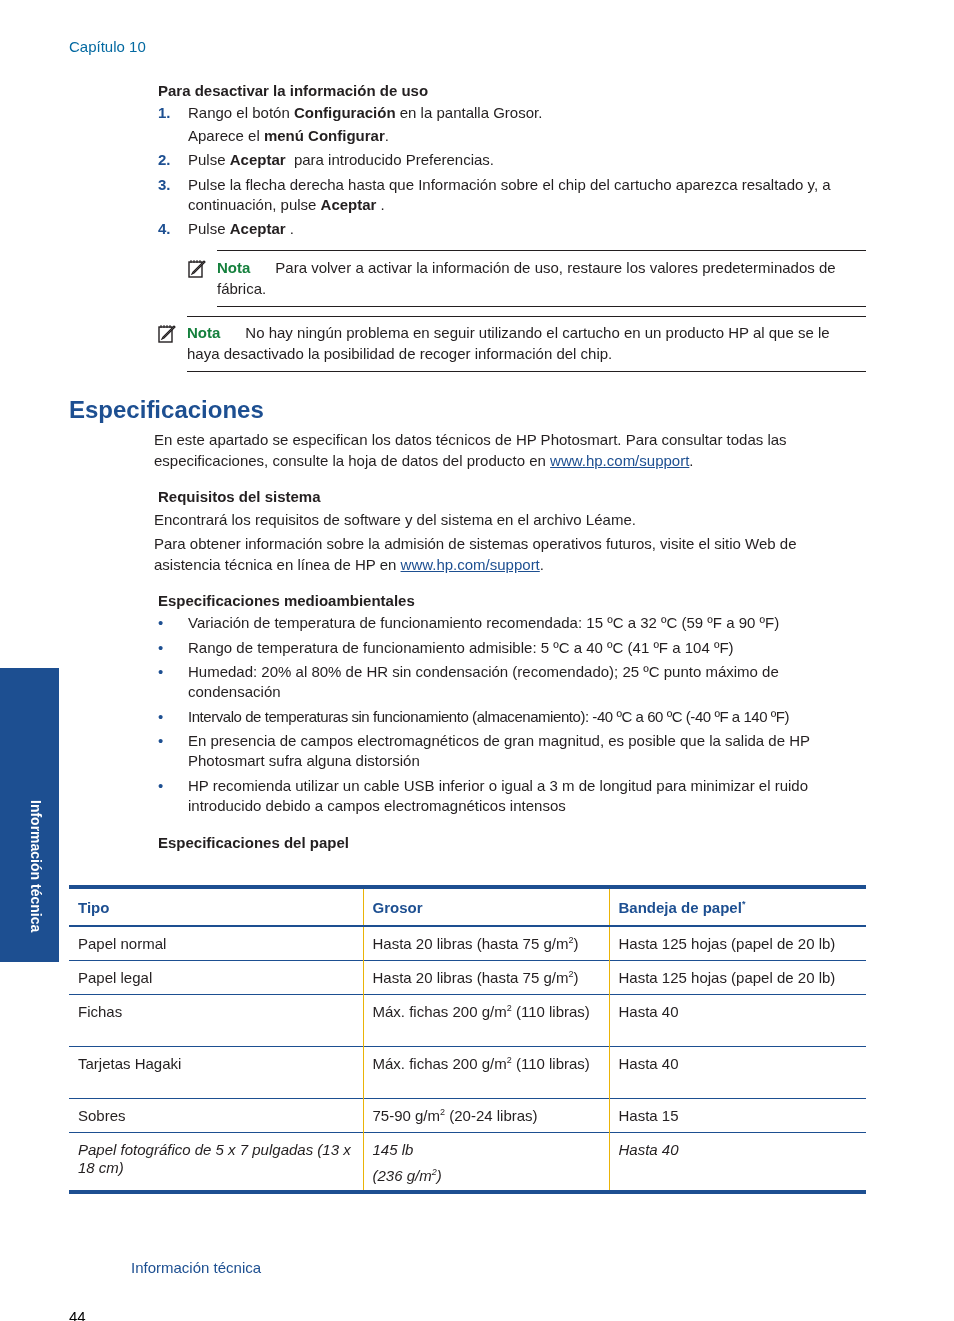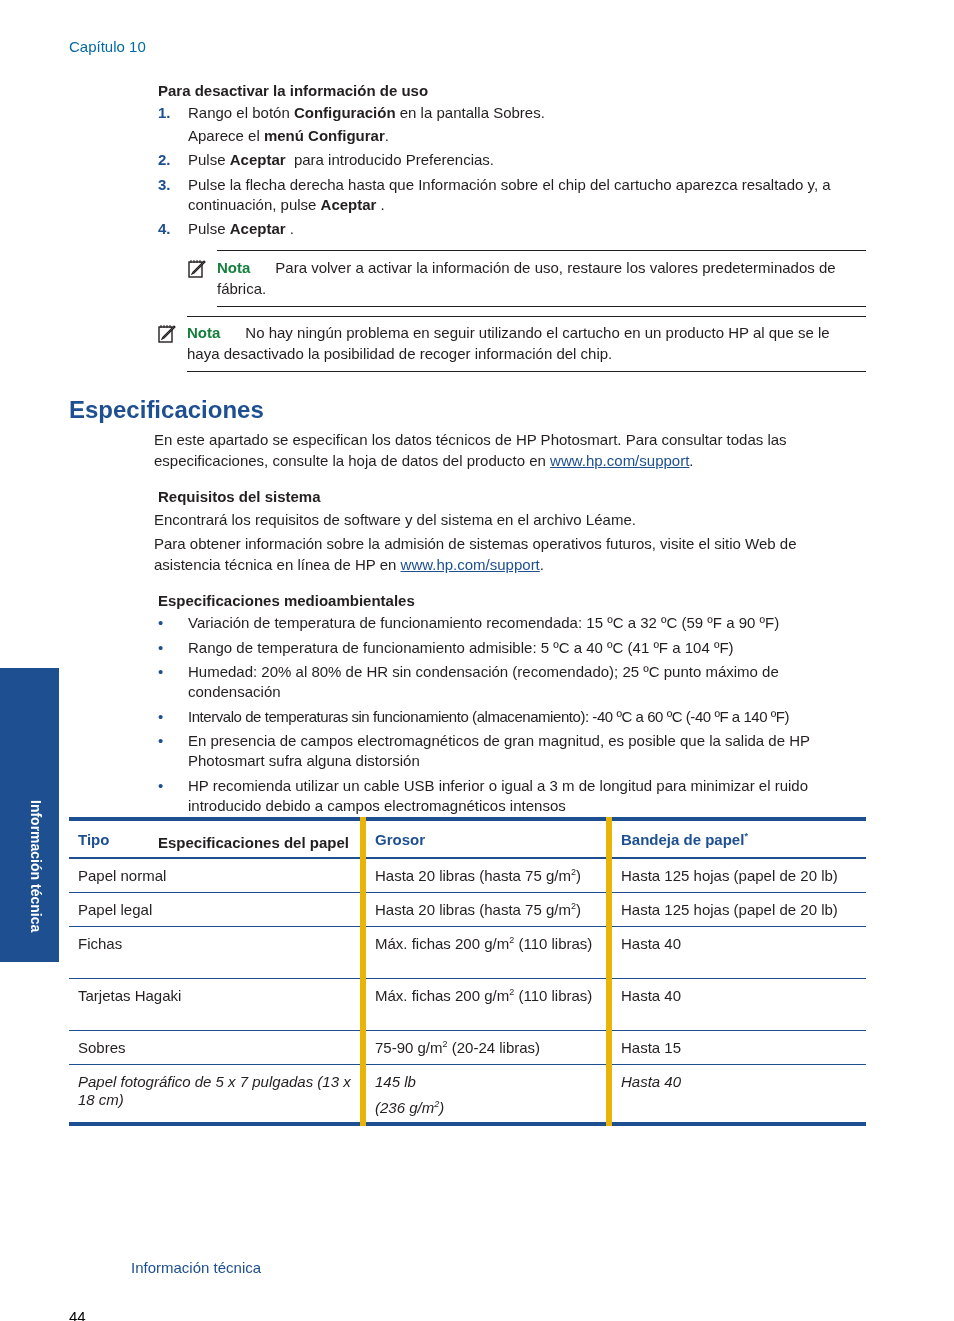--- a/index.html
+++ b/index.html
@@ -23,41 +23,41 @@
   .para a { color: #1d4f91; text-decoration: underline; }
   .sub { position: absolute; left: 158px; font-weight: bold; }
   .bullet { position: absolute; left: 158px; width: 710px; line-height: 20px; }
   .bullet .dot { position: absolute; left: 0; top: 0; color: #1d4f91; }
   .bullet .txt { margin-left: 30px; display: block; }
   .side-tab { left: 0; top: 668px; width: 59px; height: 294px; background: #1d4f91; }
   .side-tab span {
     position: absolute; left: 44px; top: 132px; transform-origin: 0 0; transform: rotate(90deg);
     color: #ffffff; font-weight: bold; font-size: 14px; white-space: nowrap;
   }
-  table.spec { position: absolute; left: 69px; top: 817px; width: 797px; border-collapse: collapse; }
+  table.spec { position: absolute; left: 69px; top: 885px; width: 797px; border-collapse: collapse; }
   table.spec th, table.spec td { text-align: left; vertical-align: top; padding: 8px 9px 0 9px; font-size: 15px; line-height: 18px; }
   table.spec thead tr { border-top: 4px solid #1d4f91; border-bottom: 2px solid #1d4f91; }
   table.spec th { color: #1d4f91; font-weight: bold; height: 26px; padding-top: 10px; }
   table.spec td { border-top: 1px solid #1d4f91; }
-  table.spec th + th, table.spec td + td { border-left: 6px solid #eab308; }
+  table.spec th + th, table.spec td + td { border-left: 1px solid #eab308; }
   table.spec tbody tr:last-child { border-bottom: 4px solid #1d4f91; font-style: italic; }
   sup { font-size: 9px; line-height: 0; }
   .footer-num { left: 69px; top: 1308px; color: #000000; }
   .footer-txt { left: 131px; top: 1259px; color: #1d4f91; }
 </style>
 </head>
 <body>
 
 <div class="abs chapter">Capítulo 10</div>
 
 <div class="abs proc-title">Para desactivar la información de uso</div>
 
 <div class="step" style="top:103px">
   <span class="num">1.</span>
-  <span class="txt"><span>Rango el botón </span><b>Configuración</b><span> en la pantalla Sobres.</span></span>
+  <span class="txt"><span>Rango el botón </span><b>Configuración</b><span> en la pantalla Grosor.</span></span>
   <span class="txt" style="margin-top:3px"><span>Aparece el </span><b>menú Configurar</b><span>.</span></span>
 </div>
 
 <div class="step" style="top:150px">
   <span class="num">2.</span>
   <span class="txt"><span>Pulse </span><b>Aceptar</b><span style="white-space:pre">  para introducido Preferencias.</span></span>
 </div>
 
 <div class="step" style="top:175px">
   <span class="num">3.</span>

